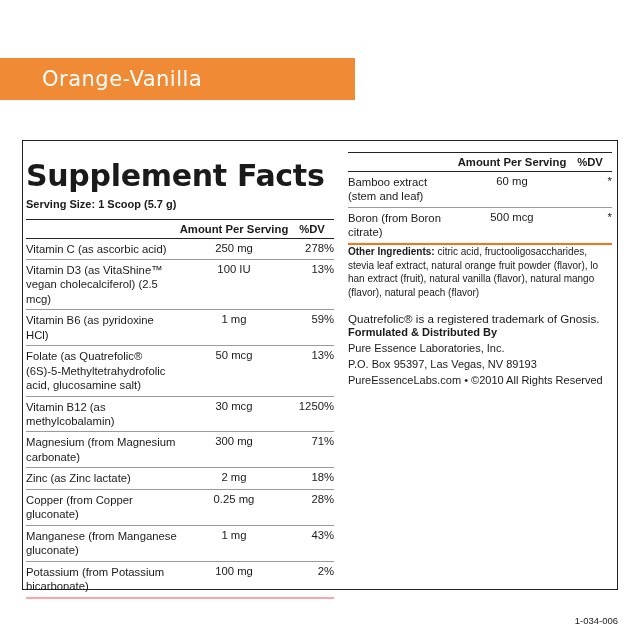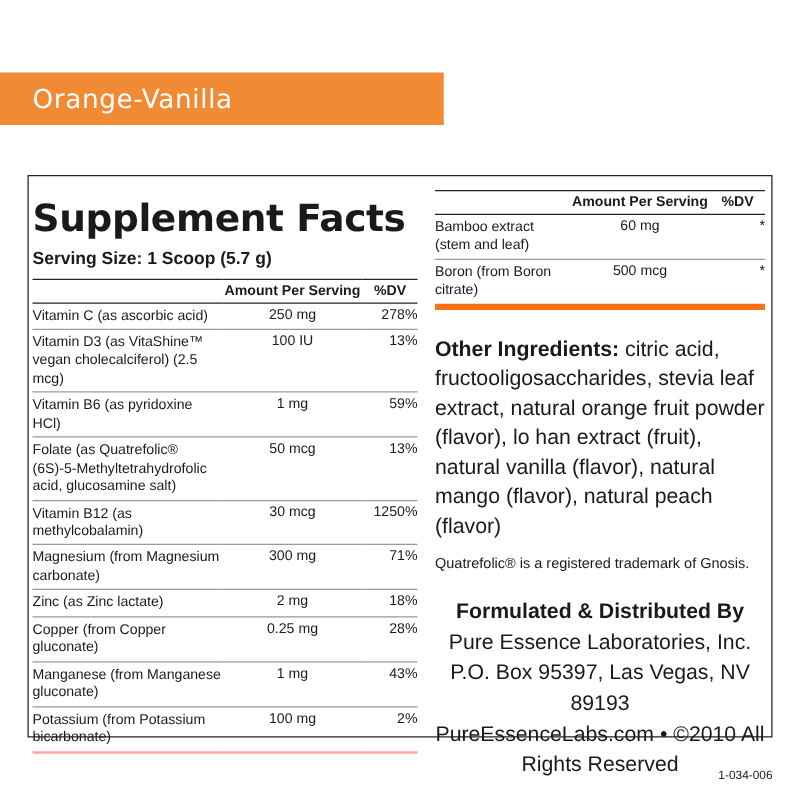--- a/index.html
+++ b/index.html
@@ -24,21 +24,21 @@
     height: 42px;
     background: #f08a34;
     display: flex;
     align-items: center;
   }
   .flavor-banner .flavor-text {
     color: #ffffff;
     font-size: 21px;
     font-family: "DejaVu Sans", sans-serif;
     letter-spacing: 0.5px;
-    padding-left: 26px;
+    padding-left: 42px;
   }
 
   .panel {
     position: absolute;
     left: 22px;
     top: 140px;
     width: 596px;
     height: 450px;
     border: 1px solid #222;
     box-sizing: border-box;
@@ -59,21 +59,21 @@
 
   .sf-title {
     font-family: "DejaVu Sans", sans-serif;
     font-size: 30px;
     font-weight: bold;
     letter-spacing: -0.3px;
     margin: 12px 0 6px 0;
     line-height: 1.05;
   }
   .serving-size {
-    font-size: 14px;
+    font-size: 11px;
     font-weight: bold;
     margin-bottom: 9px;
   }
 
   table.facts {
     border-collapse: collapse;
     width: 100%;
     font-size: 11.3px;
   }
   table.facts th, table.facts td {
@@ -113,45 +113,42 @@
     font-weight: bold;
     text-align: center;
     padding: 3px 0;
   }
   table.facts-right td {
     padding: 3px 0;
     border-bottom: 0.8px solid #9a9a9a;
     vertical-align: top;
   }
   table.facts-right tbody tr:last-child td {
-    border-bottom: 5px solid #f97316;
+    border-bottom: 2px solid #f97316;
     margin-top: 30px;
   }
 
   .footnote {
     font-size: 11.3px;
     margin-top: 4px;
   }
 
   .other-ingredients {
-    font-size: 17px;
+    font-size: 10px;
     line-height: 1.38;
-    margin-top: 20px;
   }
   .other-ingredients b { font-weight: bold; }
 
   .trademark {
     font-size: 11.6px;
     margin-top: 12px;
   }
 
   .formulated {
-    text-align: center;
-    margin-top: 20px;
-    font-size: 17px;
+    font-size: 11px;
     line-height: 1.45;
   }
   .formulated .heading { font-weight: bold; }
 
   .code {
     position: absolute;
     right: 22px;
     bottom: 14px;
     font-size: 9.5px;
     color: #222;

